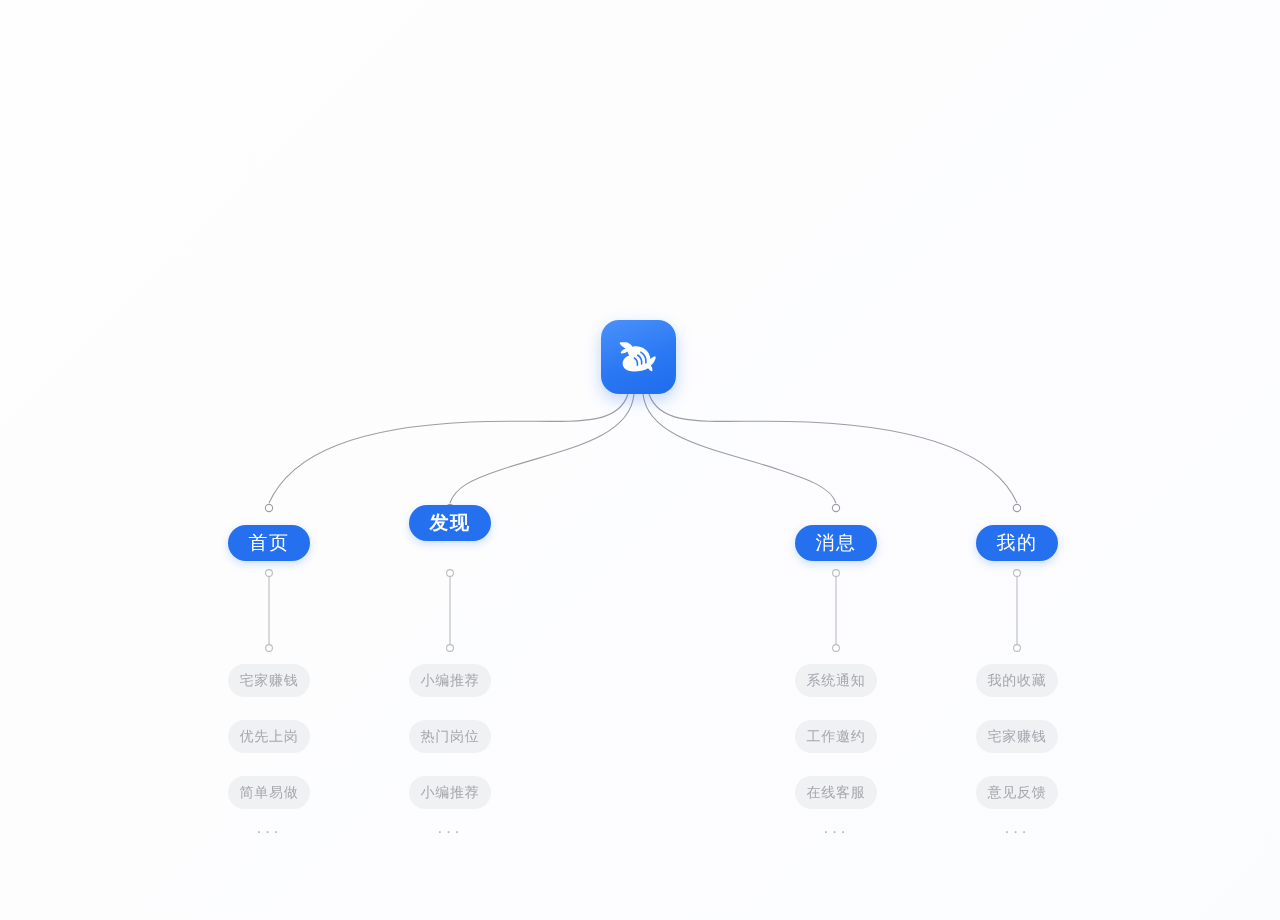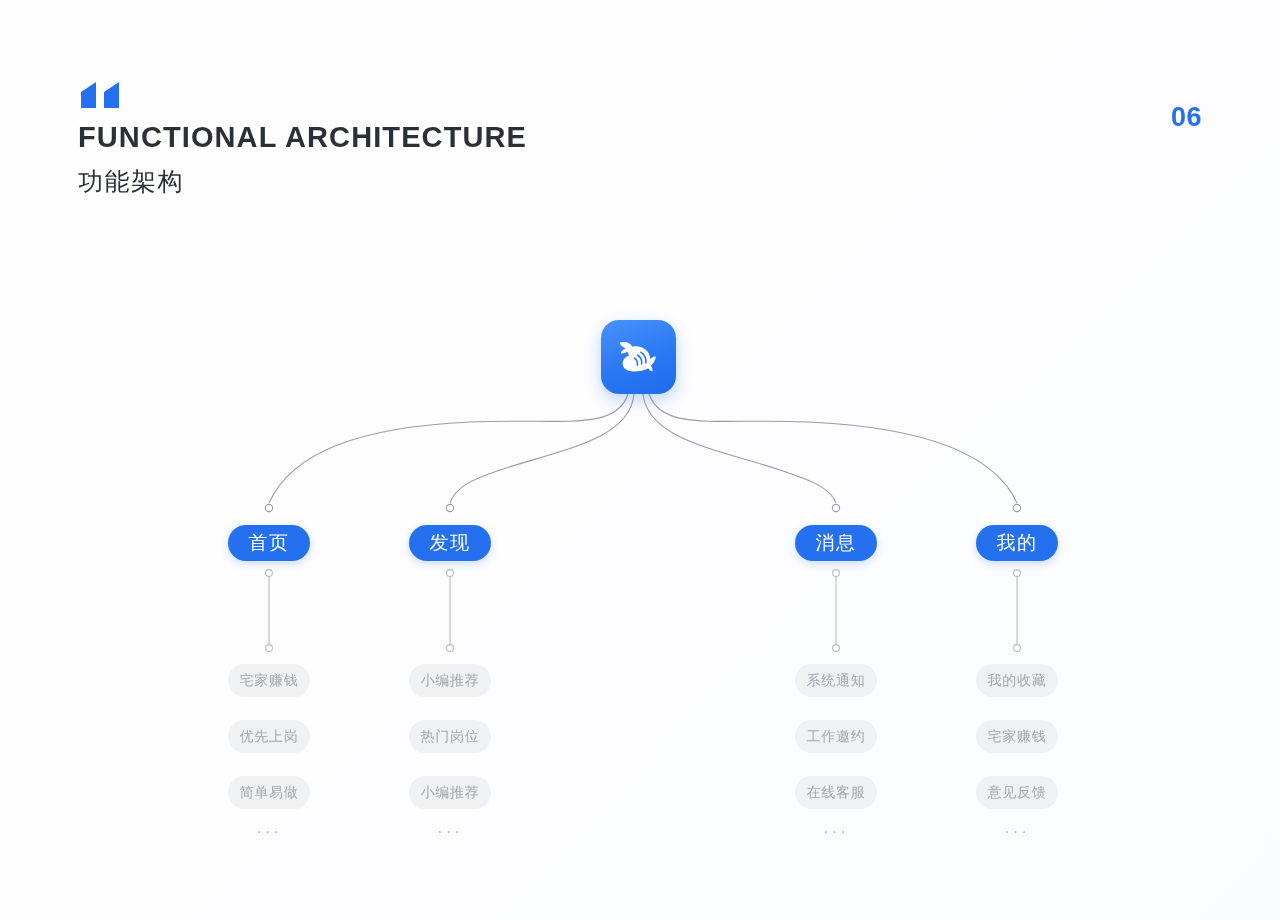--- a/index.html
+++ b/index.html
@@ -106,21 +106,21 @@
     color: #ffffff;
     font-size: 19px;
     letter-spacing: 1.5px;
     display: flex;
     align-items: center;
     justify-content: center;
     box-shadow: 0 3px 9px rgba(37, 112, 238, 0.22);
     white-space: nowrap;
   }
   .pill.p0 { left: 228px; top: 485px; width: 82px; }
-  .pill.p1 { left: 409px; top: 485px; width: 82px; }
+  .pill.p1 { left: 409px; top: 465px; width: 82px; font-weight: bold; }
   .pill.p2 { left: 795px; top: 485px; width: 82px; }
   .pill.p3 { left: 976px; top: 485px; width: 82px; }
 
   
   .chip {
     position: absolute;
     height: 33px;
     border-radius: 17px;
     background: #f0f1f3;
     color: #a4a7ad;
@@ -141,31 +141,20 @@
     align-items: center;
     justify-content: center;
     height: 14px;
   }
 </style>
 </head>
 <body>
 
 <div class="page">
 
-  <div class="header">
-    <span class="quote-mark">
-      <svg width="44" height="26" viewBox="0 0 44 26" xmlns="http://www.w3.org/2000/svg">
-        <path d="M3 10 L18 0 L18 26 L3 26 Z" fill="#2570ee"></path>
-        <path d="M26 10 L41 0 L41 26 L26 26 Z" fill="#2570ee"></path>
-      </svg>
-    </span>
-    <h1 class="title-en">FUNCTIONAL ARCHITECTURE</h1>
-    <h2 class="title-cn">功能架构</h2>
-    <div class="page-number">06</div>
-  </div>
 
   <div class="diagram">
 
     <svg class="connectors" viewBox="0 0 1280 920" xmlns="http://www.w3.org/2000/svg">
       <g fill="none" stroke="#9a9da2" stroke-width="1.1">
 
         <path d="M628,354 C616,392 560,378 470,382 C360,387 292,412 269,463"></path>
         <path d="M634,354 C630,400 560,410 500,430 C470,440 455,448 450,463"></path>
         <path d="M643,354 C648,400 720,410 780,430 C810,440 831,448 836,463"></path>
         <path d="M649,354 C662,392 718,378 808,382 C918,387 994,412 1017,463"></path>

